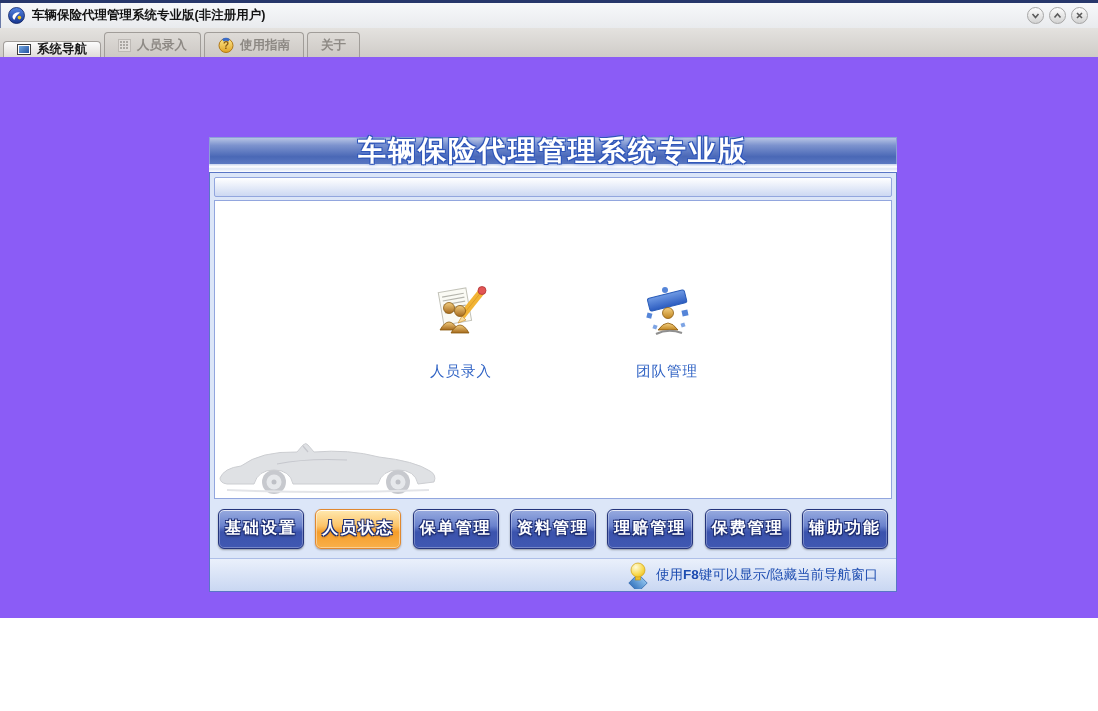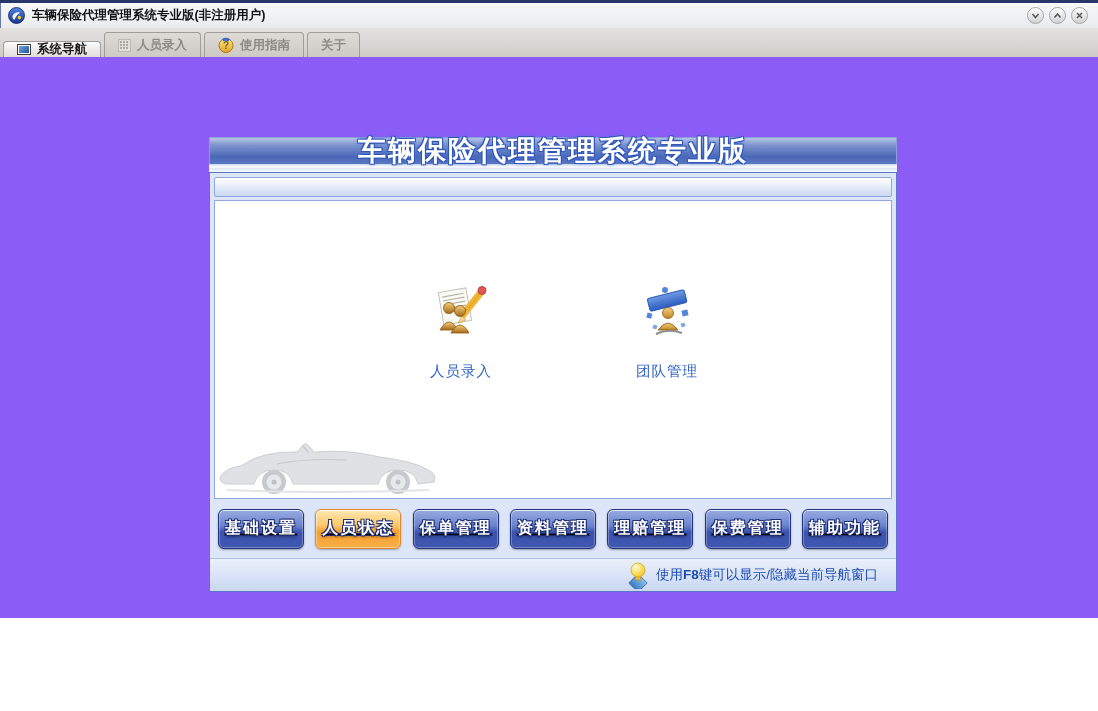--- a/index.html
+++ b/index.html
@@ -33,21 +33,21 @@
   .content { flex:1; margin:0 4px; background:#ffffff; border:1px solid #92a6de; position:relative; overflow:hidden; }
 
   .shortcut { position:absolute; top:84px; width:96px; text-align:center; cursor:pointer; }
   .shortcut-entry  { left:198px; }
   .shortcut-status { left:404px; }
   .shortcut .ico { display:inline-block; width:52px; height:52px; }
   .shortcut .lbl { display:block; margin-top:21px; font-size:14.5px; color:#2f62c4; letter-spacing:1px; }
 
   .car { position:absolute; left:2px; bottom:0; width:222px; height:60px; opacity:0.9; }
 
-  .btnrow { height:59px; display:flex; align-items:center; justify-content:space-between; padding:0 8px;text-decoration:underline; }
+  .btnrow { height:59px; display:flex; align-items:center; justify-content:space-between; padding:0 8px; }
   .nav-btn { width:86px; height:40px; border-radius:6px; border:1px solid #24347c; cursor:pointer;
     background:linear-gradient(180deg,#98abdf 0%,#6a82cd 42%,#3b53ad 58%,#4058b2 100%);
     box-shadow:inset 0 1px 0 rgba(255,255,255,.65), inset 0 0 0 1px rgba(255,255,255,.28), 0 1px 2px rgba(0,0,0,.35);
     color:#ffffff; font-size:16px; font-weight:bold; letter-spacing:2px; font-family:"Liberation Sans",sans-serif;
     text-shadow:-1px -1px 0 #1e2e74, 1px -1px 0 #1e2e74, -1px 1px 0 #1e2e74, 1px 1px 0 #1e2e74, 0 2px 2px rgba(0,0,0,.3); }
   .nav-btn.active { border:1px solid #e08830;
     background:linear-gradient(180deg,#ffe9b0 0%,#fcc469 42%,#f59d2a 58%,#f8b04a 100%);
     box-shadow:inset 0 1px 0 rgba(255,255,255,.8), inset 0 0 0 1px rgba(255,255,255,.4), 0 1px 2px rgba(0,0,0,.3); }
 
   .statusbar { height:33px; border-top:1px solid #aebfe8; background:linear-gradient(180deg,#eaf0fb,#c9d7f2); display:flex; align-items:center; justify-content:flex-end; padding-right:18px; gap:6px; }

